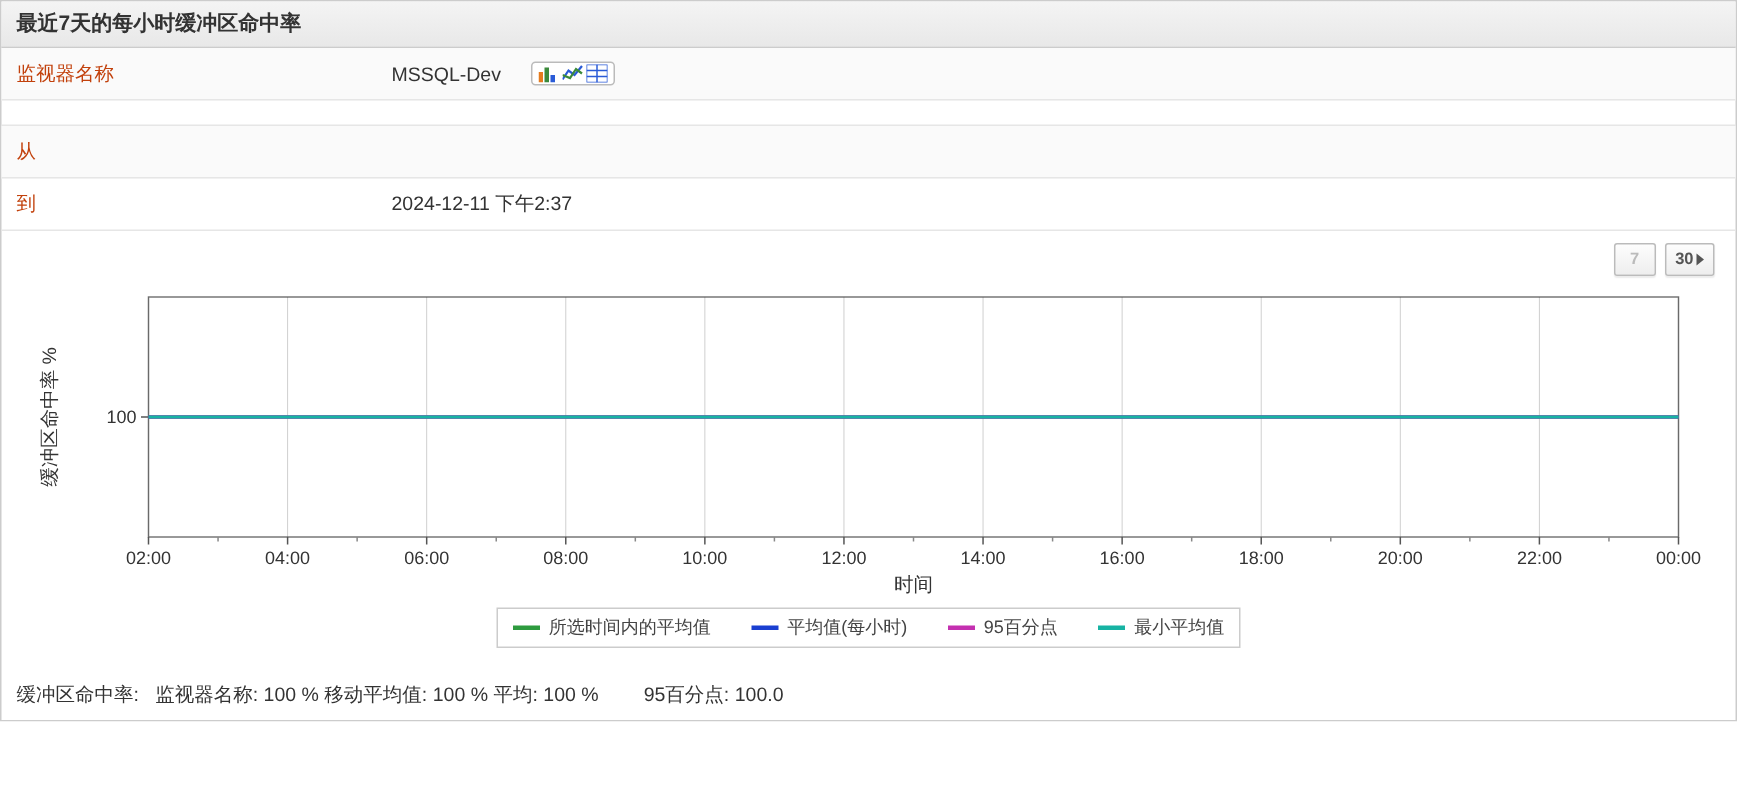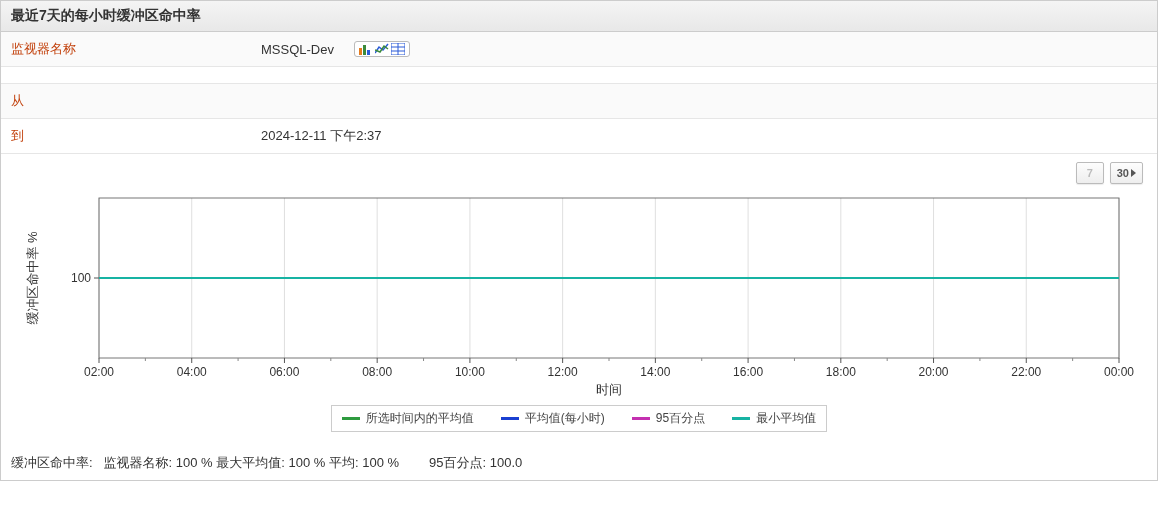--- a/index.html
+++ b/index.html
@@ -233,21 +233,21 @@
           <span>最小平均值</span>
         </span>
       </div>
   </div>
 
   <div class="stats-line">
     <span class="grp">
       <span>缓冲区命中率:</span>&nbsp;&nbsp;
       <span>监视器名称:</span>
       <span>100 %</span>
-      <span>最大平均值:</span>
+      <span>移动平均值:</span>
       <span>100 %</span>
       <span>平均:</span>
       <span>100 %</span>
     </span>
     <span class="grp">
       <span>95百分点:</span>
       <span>100.0</span>
     </span>
   </div>
 </div>

